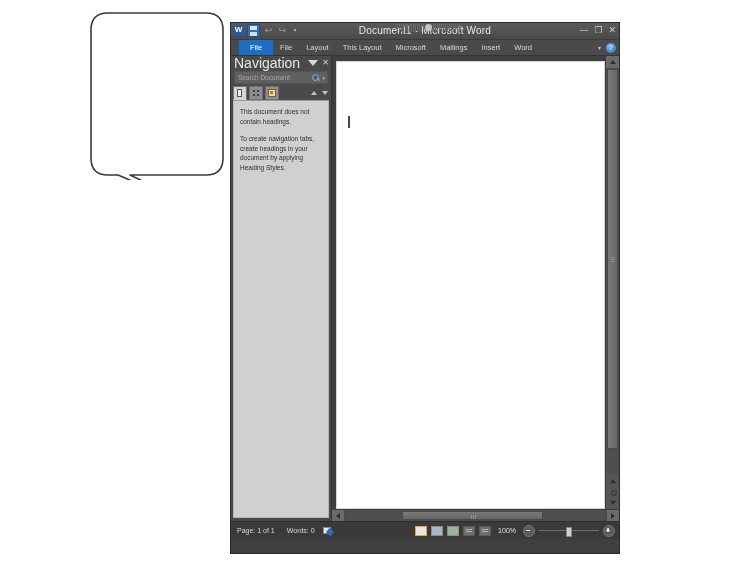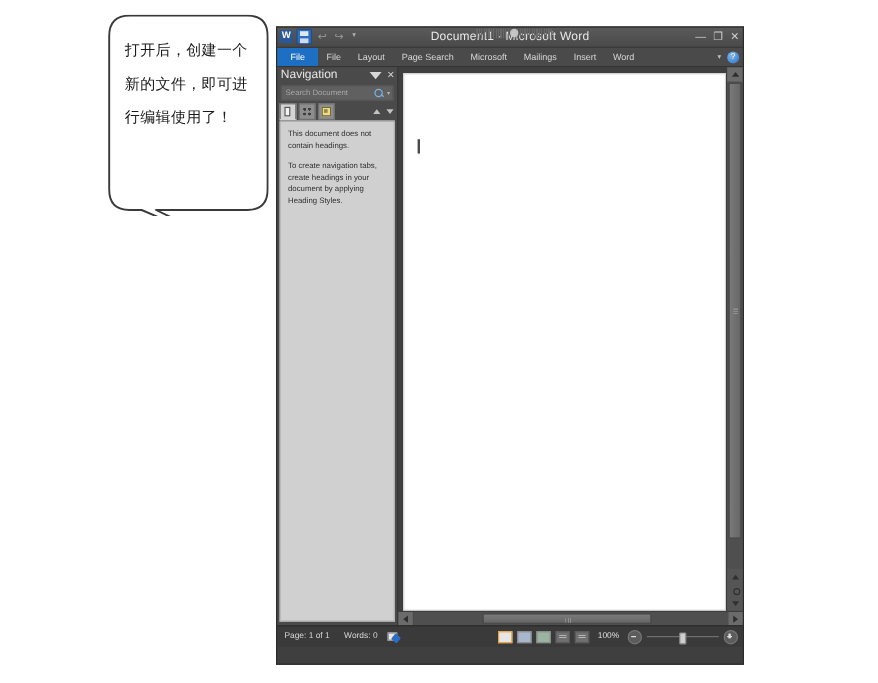--- a/index.html
+++ b/index.html
@@ -158,21 +158,21 @@
 
   
   #ribbon {
     position: relative;
     height: 15px;
     background: #4a4a4a;
     border-bottom: 1px solid #343434;
   }
   #tabs {
     position: absolute;
-    left: 0; top: 0;
+    left: 8px; top: 0;
     display: flex;
     align-items: stretch;
     height: 15px;
   }
   .tab {
     padding: 0 7px;
     font-size: 7.5px;
     color: #d8d8d8;
     line-height: 15px;
     white-space: nowrap;
@@ -223,21 +223,21 @@
     display: flex;
     flex-direction: column;
     border-right: 1px solid #343434;
   }
   #nav-header {
     position: relative;
     height: 14px;
     padding-left: 3px;
   }
   #nav-title {
-    font-size: 10px;
+    font-size: 14px;
     color: #e6e6e6;
     line-height: 14px;
   }
   #nav-header-btns {
     position: absolute;
     right: 2px; top: 0;
     display: flex;
     align-items: center;
     gap: 4px;
     height: 14px;
@@ -645,21 +645,20 @@
     border-radius: 1px;
   }
 </style>
 </head>
 <body>
 
 <div id="callout">
   <svg width="134" height="168" viewBox="0 0 134 168">
     <path d="M18 1 H116 Q133 1 133 18 V146 Q133 163 116 163 H40 L134 208 L28 163 H18 Q1 163 1 146 V18 Q1 1 18 1 Z" fill="#ffffff" stroke="#3a3a3a" stroke-width="1.6" stroke-linejoin="round"></path>
   </svg>
-  <div id="callout-text">打开后，创建一个新的文件，即可进行编辑使用了！</div>
 </div>
 
 <div id="word">
 
   <div id="titlebar">
     <div id="qat">
       <span class="qat-ico ico-word"></span>
       <span class="qat-ico ico-save"></span>
       <span class="qat-ico ico-arrow">↩</span>
       <span class="qat-ico ico-arrow">↪</span>
@@ -672,21 +671,21 @@
       <span class="winbtn">❐</span>
       <span class="winbtn">✕</span>
     </div>
   </div>
 
   <div id="ribbon">
     <div id="tabs">
       <div class="tab file">File</div>
       <div class="tab">File</div>
       <div class="tab">Layout</div>
-      <div class="tab">Page Search</div>
+      <div class="tab">This Layout</div>
       <div class="tab">Microsoft</div>
       <div class="tab">Mailings</div>
       <div class="tab">Insert</div>
       <div class="tab">Word</div>
     </div>
     <div id="ribbon-right">
       <span class="rb-caret">▾</span>
       <span class="rb-help"></span>
     </div>
   </div>

